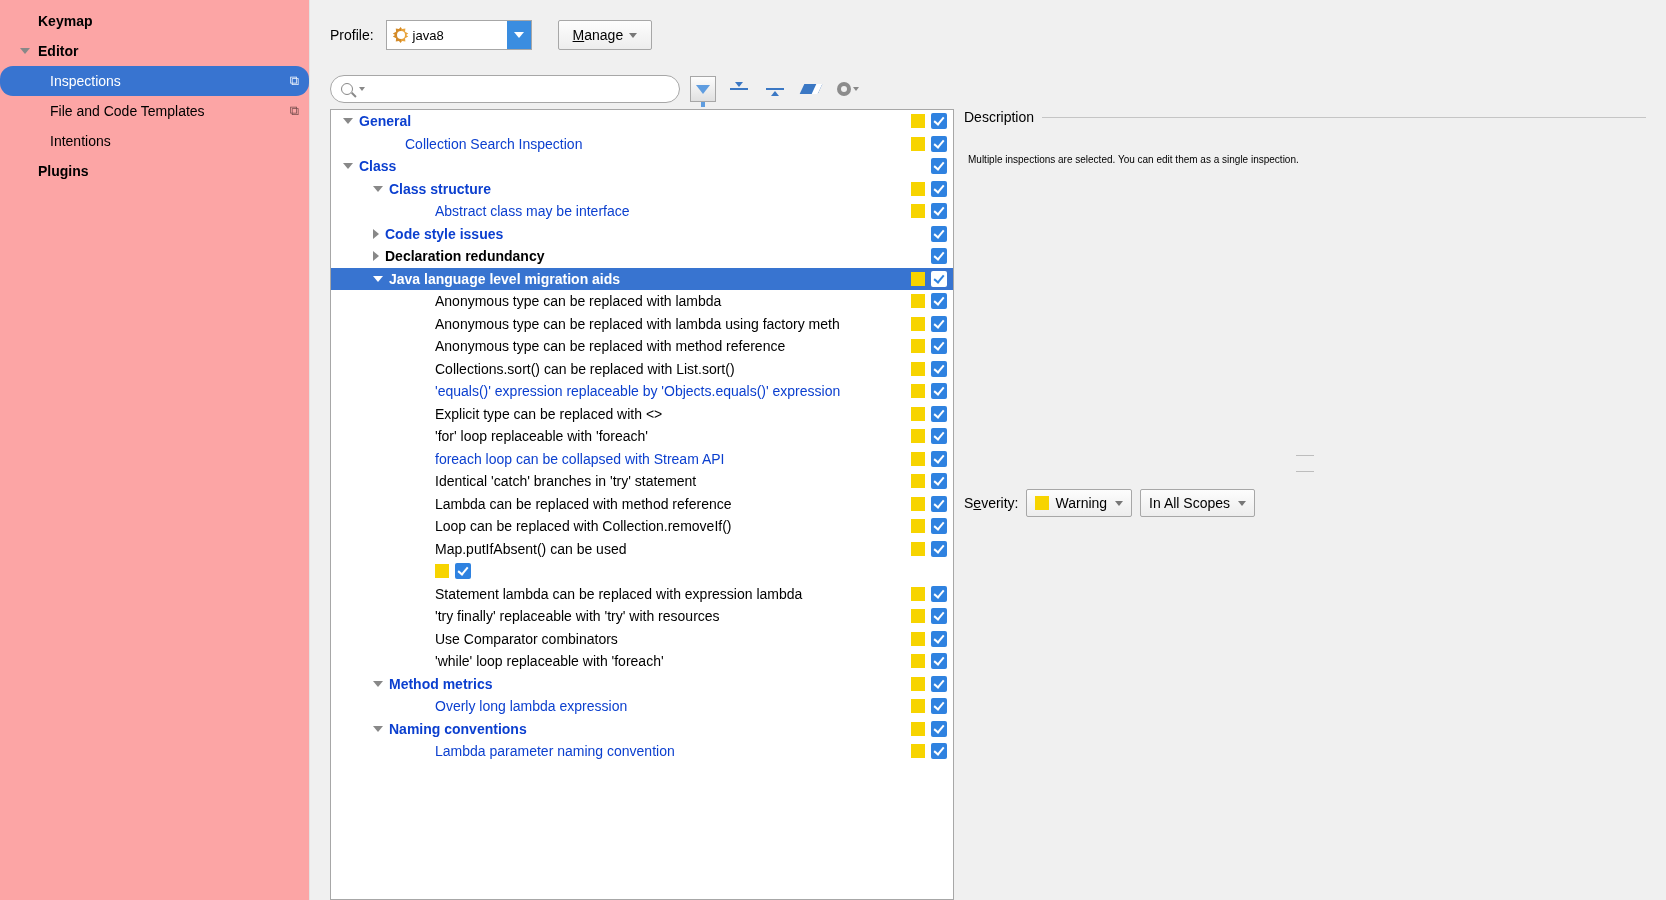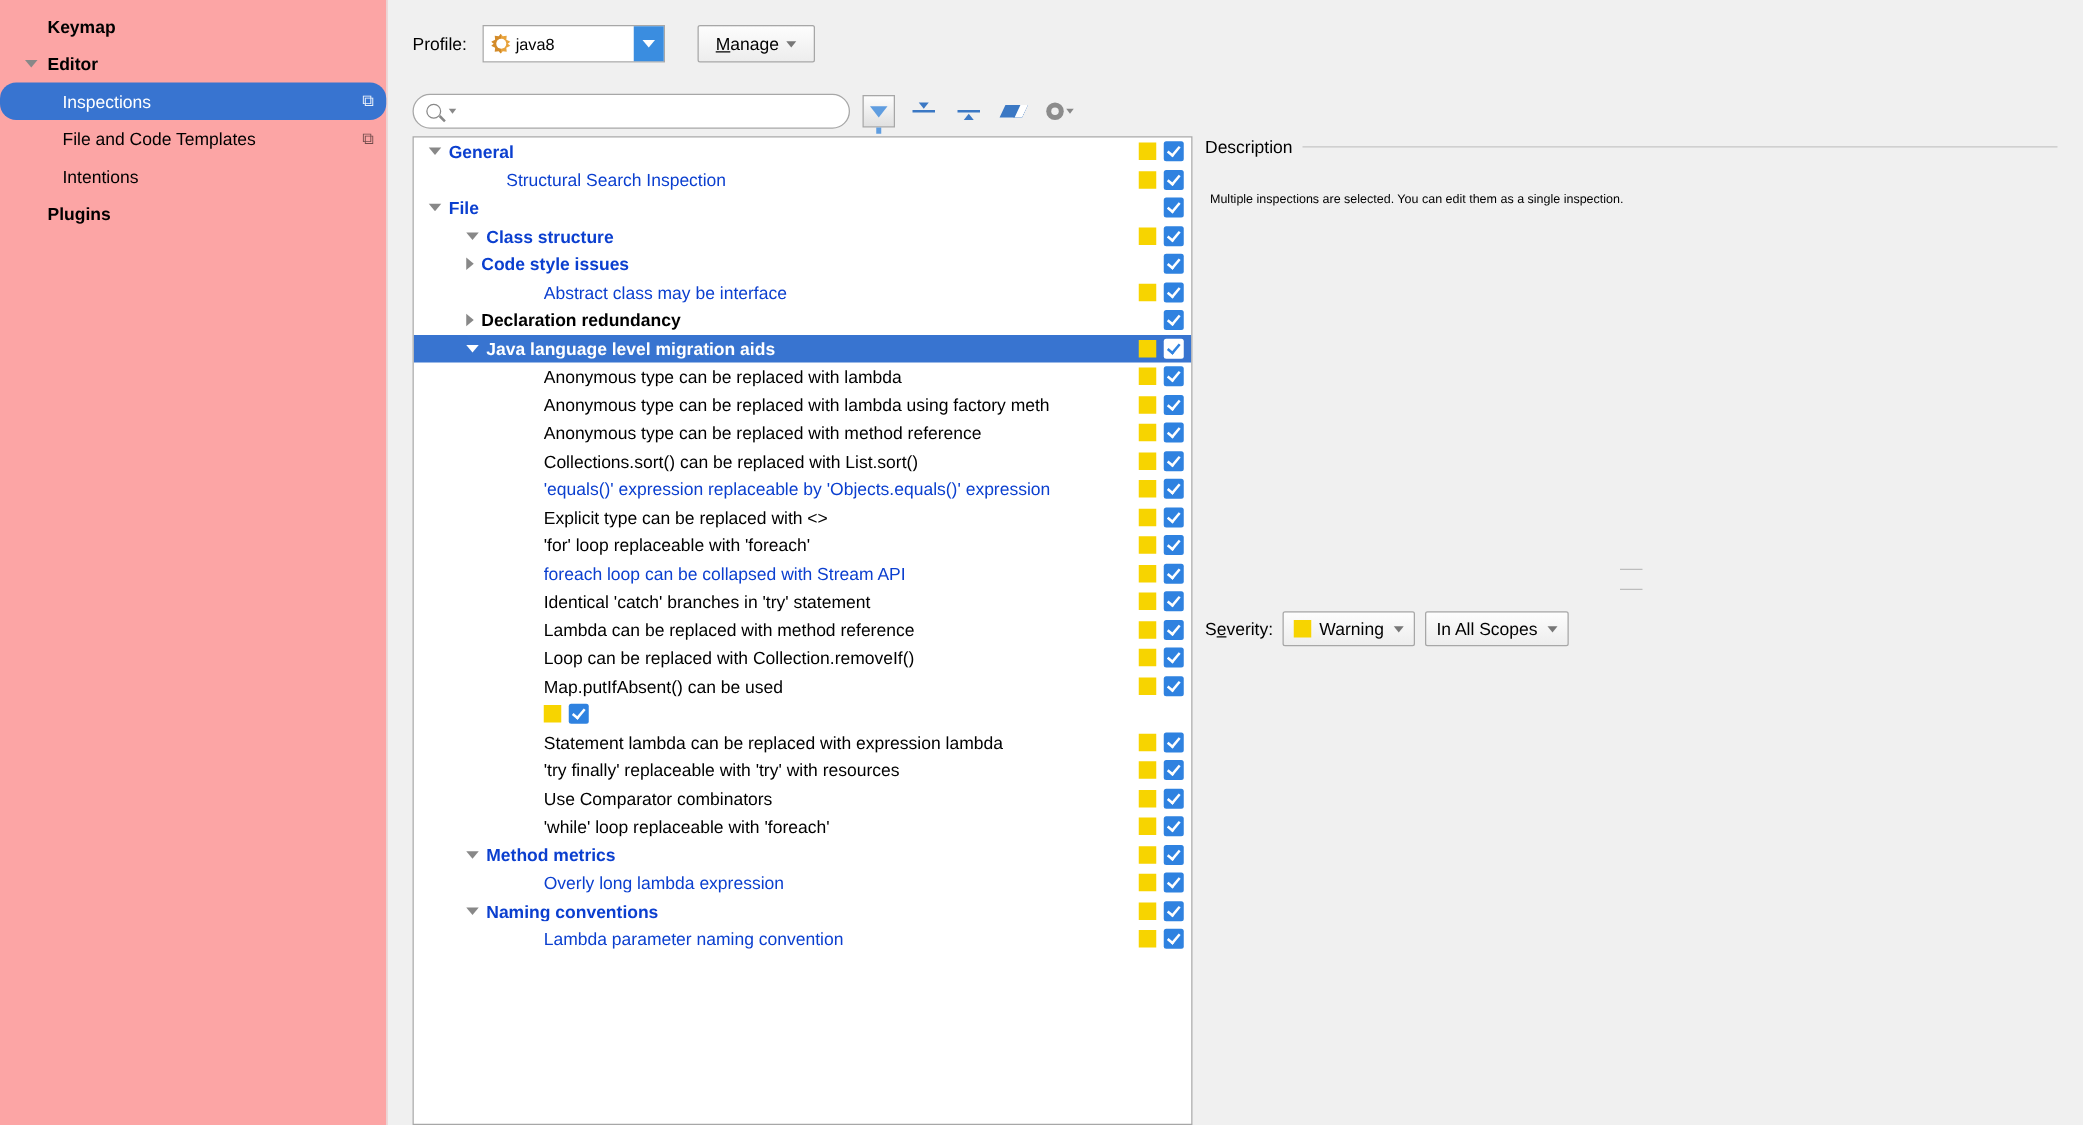--- a/index.html
+++ b/index.html
@@ -378,47 +378,47 @@
       <div class="tree-wrap" id="tree">
           <div class="tree-row">
             <span class="indent" style="width: 12px;"></span>
             <span class="disclosure down"></span>
             <span class="tree-label cat-blue">General</span>
             <span class="yellow-box"></span>
             <span class="check"></span>
           </div>
           <div class="tree-row">
             <span class="indent" style="width: 74px;"></span>
-            <span class="tree-label link-blue">Structural Search Inspection</span>
+            <span class="tree-label link-blue">Collection Search Inspection</span>
             <span class="yellow-box"></span>
             <span class="check"></span>
           </div>
           <div class="tree-row">
             <span class="indent" style="width: 12px;"></span>
             <span class="disclosure down"></span>
-            <span class="tree-label cat-blue">File</span>
+            <span class="tree-label cat-blue">Class</span>
             <span class="check"></span>
           </div>
           <div class="tree-row">
             <span class="indent" style="width: 42px;"></span>
             <span class="disclosure down"></span>
             <span class="tree-label cat-blue">Class structure</span>
             <span class="yellow-box"></span>
             <span class="check"></span>
           </div>
           <div class="tree-row">
+            <span class="indent" style="width: 104px;"></span>
+            <span class="tree-label link-blue">Abstract class may be interface</span>
+            <span class="yellow-box"></span>
+            <span class="check"></span>
+          </div>
+          <div class="tree-row">
             <span class="indent" style="width: 42px;"></span>
             <span class="disclosure right"></span>
             <span class="tree-label cat-blue">Code style issues</span>
-            <span class="check"></span>
-          </div>
-          <div class="tree-row">
-            <span class="indent" style="width: 104px;"></span>
-            <span class="tree-label link-blue">Abstract class may be interface</span>
-            <span class="yellow-box"></span>
             <span class="check"></span>
           </div>
           <div class="tree-row">
             <span class="indent" style="width: 42px;"></span>
             <span class="disclosure right"></span>
             <span class="tree-label cat-black">Declaration redundancy</span>
             <span class="check"></span>
           </div>
           <div class="tree-row selected">
             <span class="indent" style="width: 42px;"></span>

